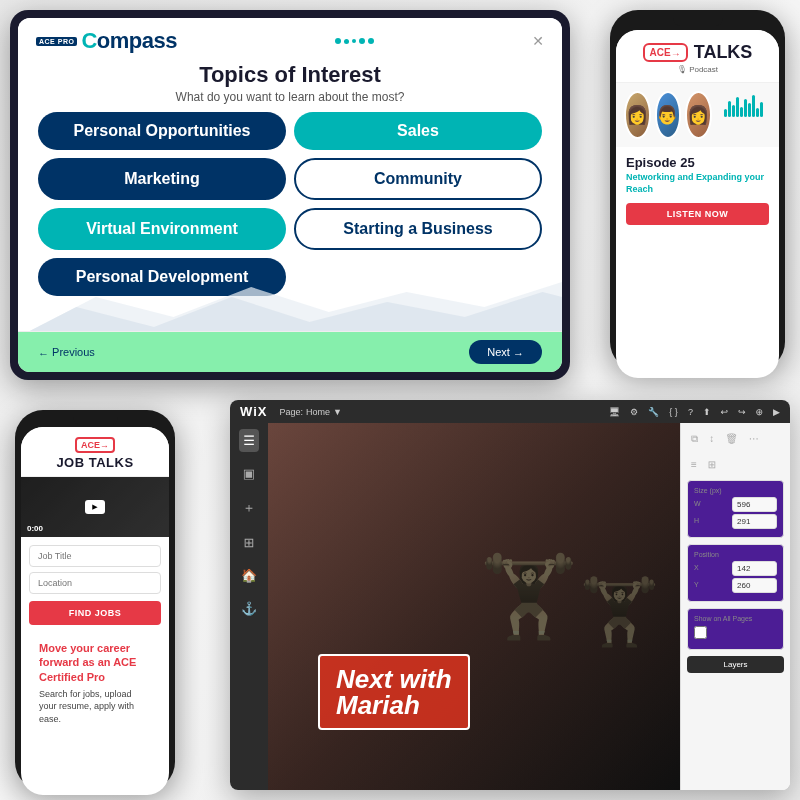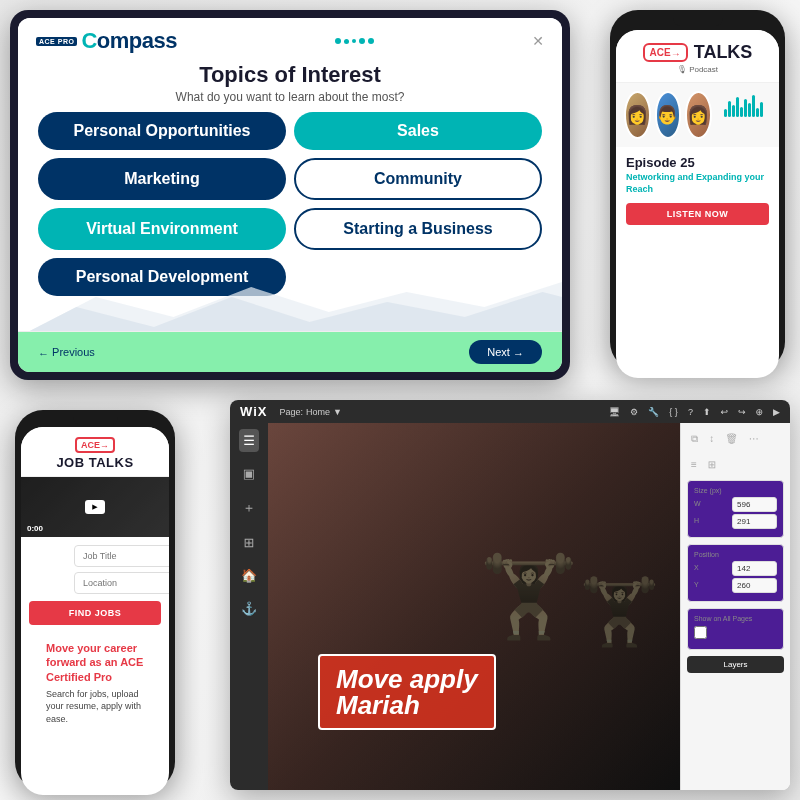--- a/index.html
+++ b/index.html
@@ -374,35 +374,34 @@
       flex-direction: column;
       gap: 5px;
     }
     .jobs-input {
       border: 1px solid #ddd;
       border-radius: 4px;
       padding: 5px 8px;
       font-size: 9px;
       color: #999;
       width: 100%;
-      margin-left: 45px;
     }
     .jobs-find-btn {
       background: #e63946;
       color: #fff;
       font-size: 9px;
       font-weight: 700;
       padding: 7px;
       border-radius: 4px;
       text-align: center;
       margin-top: 2px;
       letter-spacing: 0.5px;
     }
     .jobs-promo {
-      padding: 8px 25px;
+      padding: 8px 18px;
       flex: 1;
     }
     .jobs-promo-title {
       font-size: 11px;
       font-weight: 800;
       color: #e63946;
       line-height: 1.3;
     }
     .jobs-promo-desc {
       font-size: 9px;
@@ -747,21 +746,21 @@
     <div class="wix-canvas">
       <div class="wix-canvas-bg"></div>
       <div class="wix-gym-overlay"></div>
 
       <div style="position:absolute;inset:0;display:flex;align-items:center;justify-content:flex-end;padding-right:20px;">
         <div style="font-size:80px;filter:sepia(1) brightness(0.4);margin-top:-20px;">🏋️‍♀️</div>
         <div style="font-size:65px;filter:sepia(1) brightness(0.35);margin-top:10px;">🏋️‍♀️</div>
       </div>
 
       <div class="wix-text-box">
-        <div class="wix-text-line1">Move apply</div>
+        <div class="wix-text-line1">Next with</div>
         <div class="wix-text-line2">Mariah</div>
       </div>
     </div>
 
     <div class="wix-right-panel">
 
       <div style="display:flex;gap:3px;flex-wrap:wrap;">
         <div class="wix-panel-icon" style="font-size:10px;">⧉</div>
         <div class="wix-panel-icon" style="font-size:10px;">↕</div>
         <div class="wix-panel-icon" style="font-size:10px;">🗑</div>

